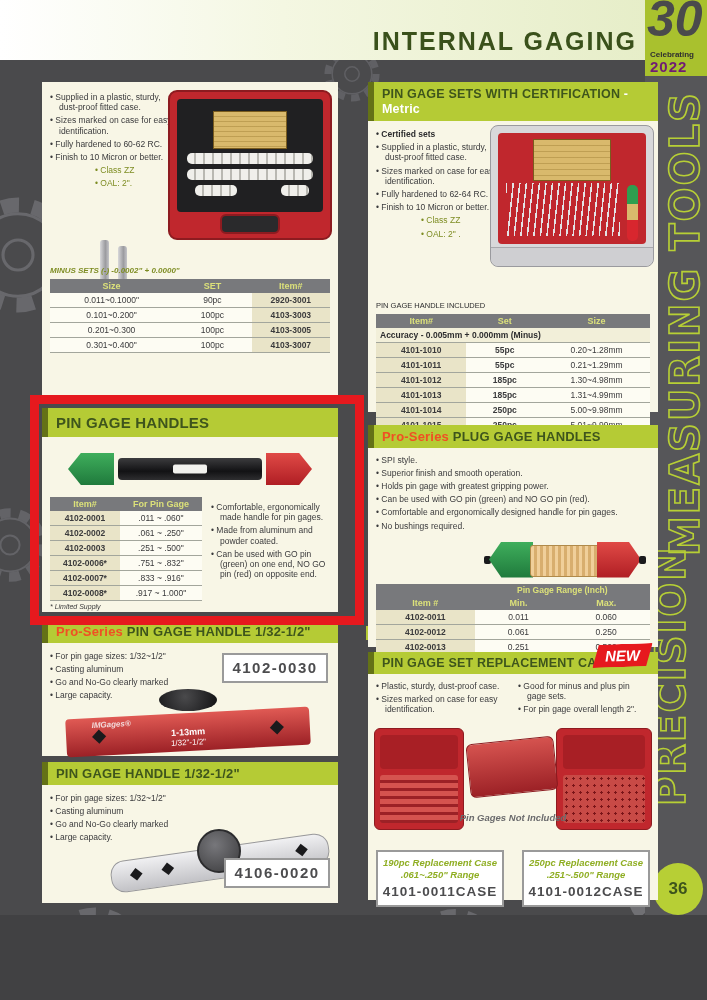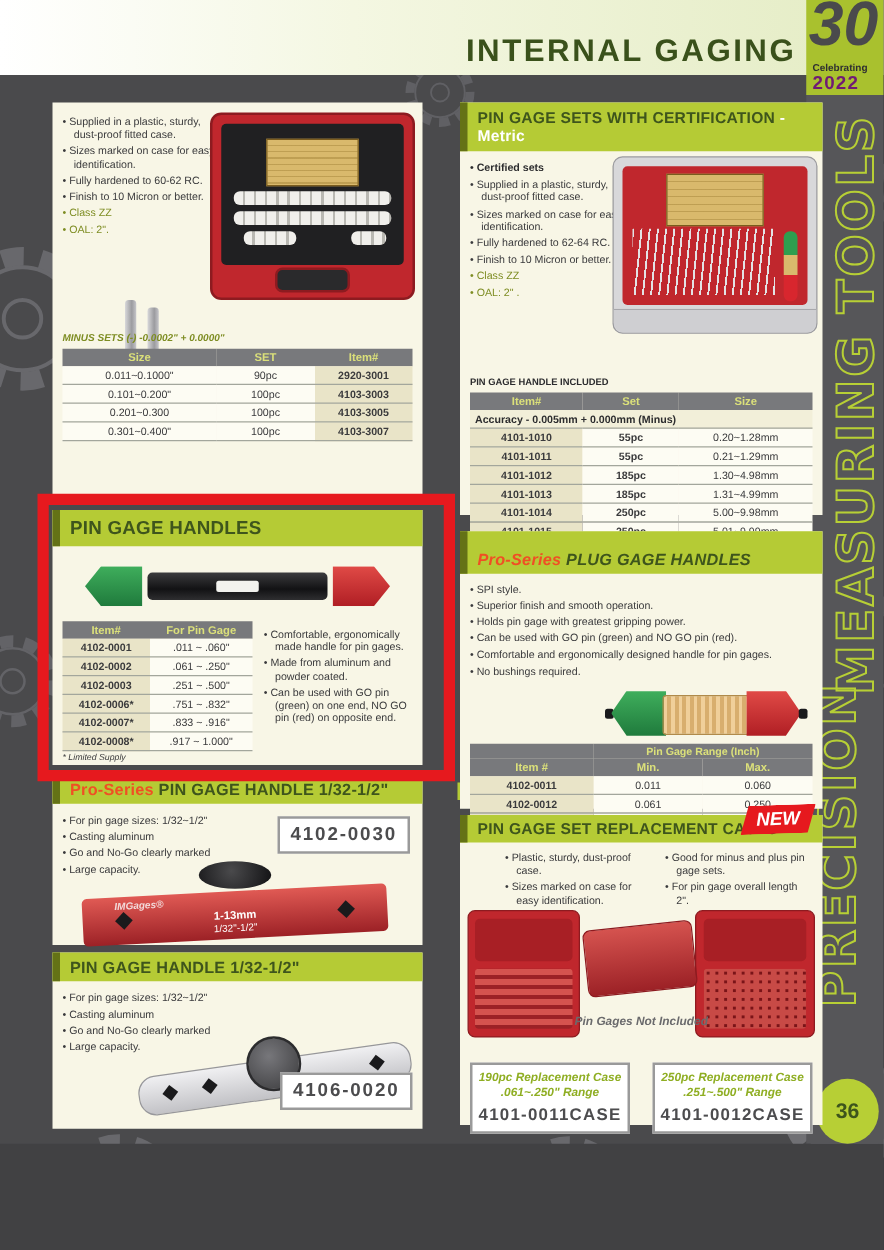--- a/index.html
+++ b/index.html
@@ -30,33 +30,33 @@
   
   .sec{position:absolute;background:#f8f6e6;z-index:2;}
   .sec-head{background:#b5cb35;position:relative;padding:5px 6px 4px 14px;}
   .sec-head .bar{position:absolute;left:0;top:0;bottom:0;width:6px;background:#647216;}
   .ht{font-weight:bold;color:#3e551c;line-height:1.2;letter-spacing:0.2px;}
   .h15{font-size:15px;} .h13{font-size:13px;} .h12{font-size:12.5px;}
   .pro{color:#f04f24;} .wsuf{color:#ffffff;}
   .body{position:relative;}
   .bullet{font-size:8.5px;color:#3a3a3c;padding-left:9px;text-indent:-9px;margin:3px 0;line-height:1.2;}
   .bullet::before{content:"• ";}
-  .olive{color:#7e8d23;} .boldb{font-weight:bold;color:#2c2c2e;}
+  .olive{color:#7e8d23;margin-left:45px;} .boldb{font-weight:bold;color:#2c2c2e;}
 
   table.cat{width:100%;border-collapse:collapse;font-size:8.5px;color:#3a3a3c;table-layout:fixed;}
   .cat th{background:#78797c;color:#dbe07a;font-size:9px;font-weight:bold;padding:2px 0;}
   .cat td{background:#fdfcf3;text-align:center;padding:2px 0;border-bottom:1px solid #a3a69c;}
   .cat td.item{background:#e9e4c8;font-weight:bold;}
   .cat td.bold{font-weight:bold;}
   .cat .span-head{background:#78797c;color:#dbe07a;font-size:8.5px;font-weight:bold;padding:1px 0;}
   .cat td.acc{background:#f2efd9;text-align:left;font-weight:bold;font-size:8.5px;padding-left:4px;color:#2c2c2e;}
 
   .minus{font-size:8px;font-weight:bold;font-style:italic;color:#7e8d23;}
   .small-note{font-size:7px;font-style:italic;color:#3a3a3c;}
-  .included{font-size:7.5px;font-weight:bold;color:#2c2c2e;}
+  .included{font-size:7.5px;font-weight:normal;color:#2c2c2e;}
 
   .itembox{position:absolute;background:#fff;border:2px solid #9a9a9a;color:#4c4c4e;font-weight:bold;
            font-size:15px;letter-spacing:1.5px;display:flex;align-items:center;justify-content:center;z-index:3;}
 
   .redbox{position:absolute;left:30px;top:395px;width:316px;height:212px;border:9px solid #e6191e;z-index:4;pointer-events:none;}
   .newbadge{position:absolute;left:592px;top:644px;z-index:5;background:#e6191e;color:#fff;font-style:italic;
             font-weight:900;font-size:15px;padding:3px 13px;clip-path:polygon(12% 0,100% 0,88% 100%,0 100%);transform:rotate(-2deg);}
 
   
   .case-inch{position:absolute;right:6px;top:8px;width:160px;height:146px;background:#c0272d;border-radius:9px;border:2px solid #8d1b20;}
@@ -427,21 +427,21 @@
           <td class="item">4101-1017</td>
           <td class="bold">200pc</td>
           <td>10.01~13.99mm</td>
         </tr>
       </tbody>
         </table>
     </div>
   </div>
 
   <div class="sec" style="left:368px;top:425px;width:290px;height:222px;">
-    <div class="sec-head" style="padding:15px 6px 3px 14px;font-style:italic;">
+    <div class="sec-head" style="padding:4px 6px 3px 14px;">
       <div class="bar"></div>
       <div class="ht h13">
         <span class="pro">Pro-Series</span>
         <span>PLUG GAGE HANDLES</span>
       </div>
     </div>
     <div class="body" style="height:200px;">
       <div style="padding:4px 0 0 8px;width:266px;">
         <div class="bullet">SPI style.</div>
         <div class="bullet">Superior finish and smooth operation.</div>
@@ -503,21 +503,21 @@
     </div>
   </div>
 
   <div class="sec" style="left:368px;top:652px;width:290px;height:248px;">
     <div class="sec-head" style="padding:4px 6px 3px 14px;">
       <div class="bar"></div>
       <div class="ht h12">PIN GAGE SET REPLACEMENT CASES</div>
     </div>
     <div class="body" style="height:226px;">
       <div style="display:flex;gap:10px;padding:4px 8px 0 8px;">
-        <div style="flex:1;margin-left:28px;">
+        <div style="flex:1;">
           <div class="bullet">Plastic, sturdy, dust-proof case.</div>
           <div class="bullet">Sizes marked on case for easy identification.</div>
         </div>
         <div style="flex:1;">
           <div class="bullet">Good for minus and plus pin gage sets.</div>
           <div class="bullet">For pin gage overall length 2".</div>
         </div>
       </div>
       <div class="rcase" style="left:6px;top:54px;width:88px;height:100px;">
         <div class="lid"></div>

